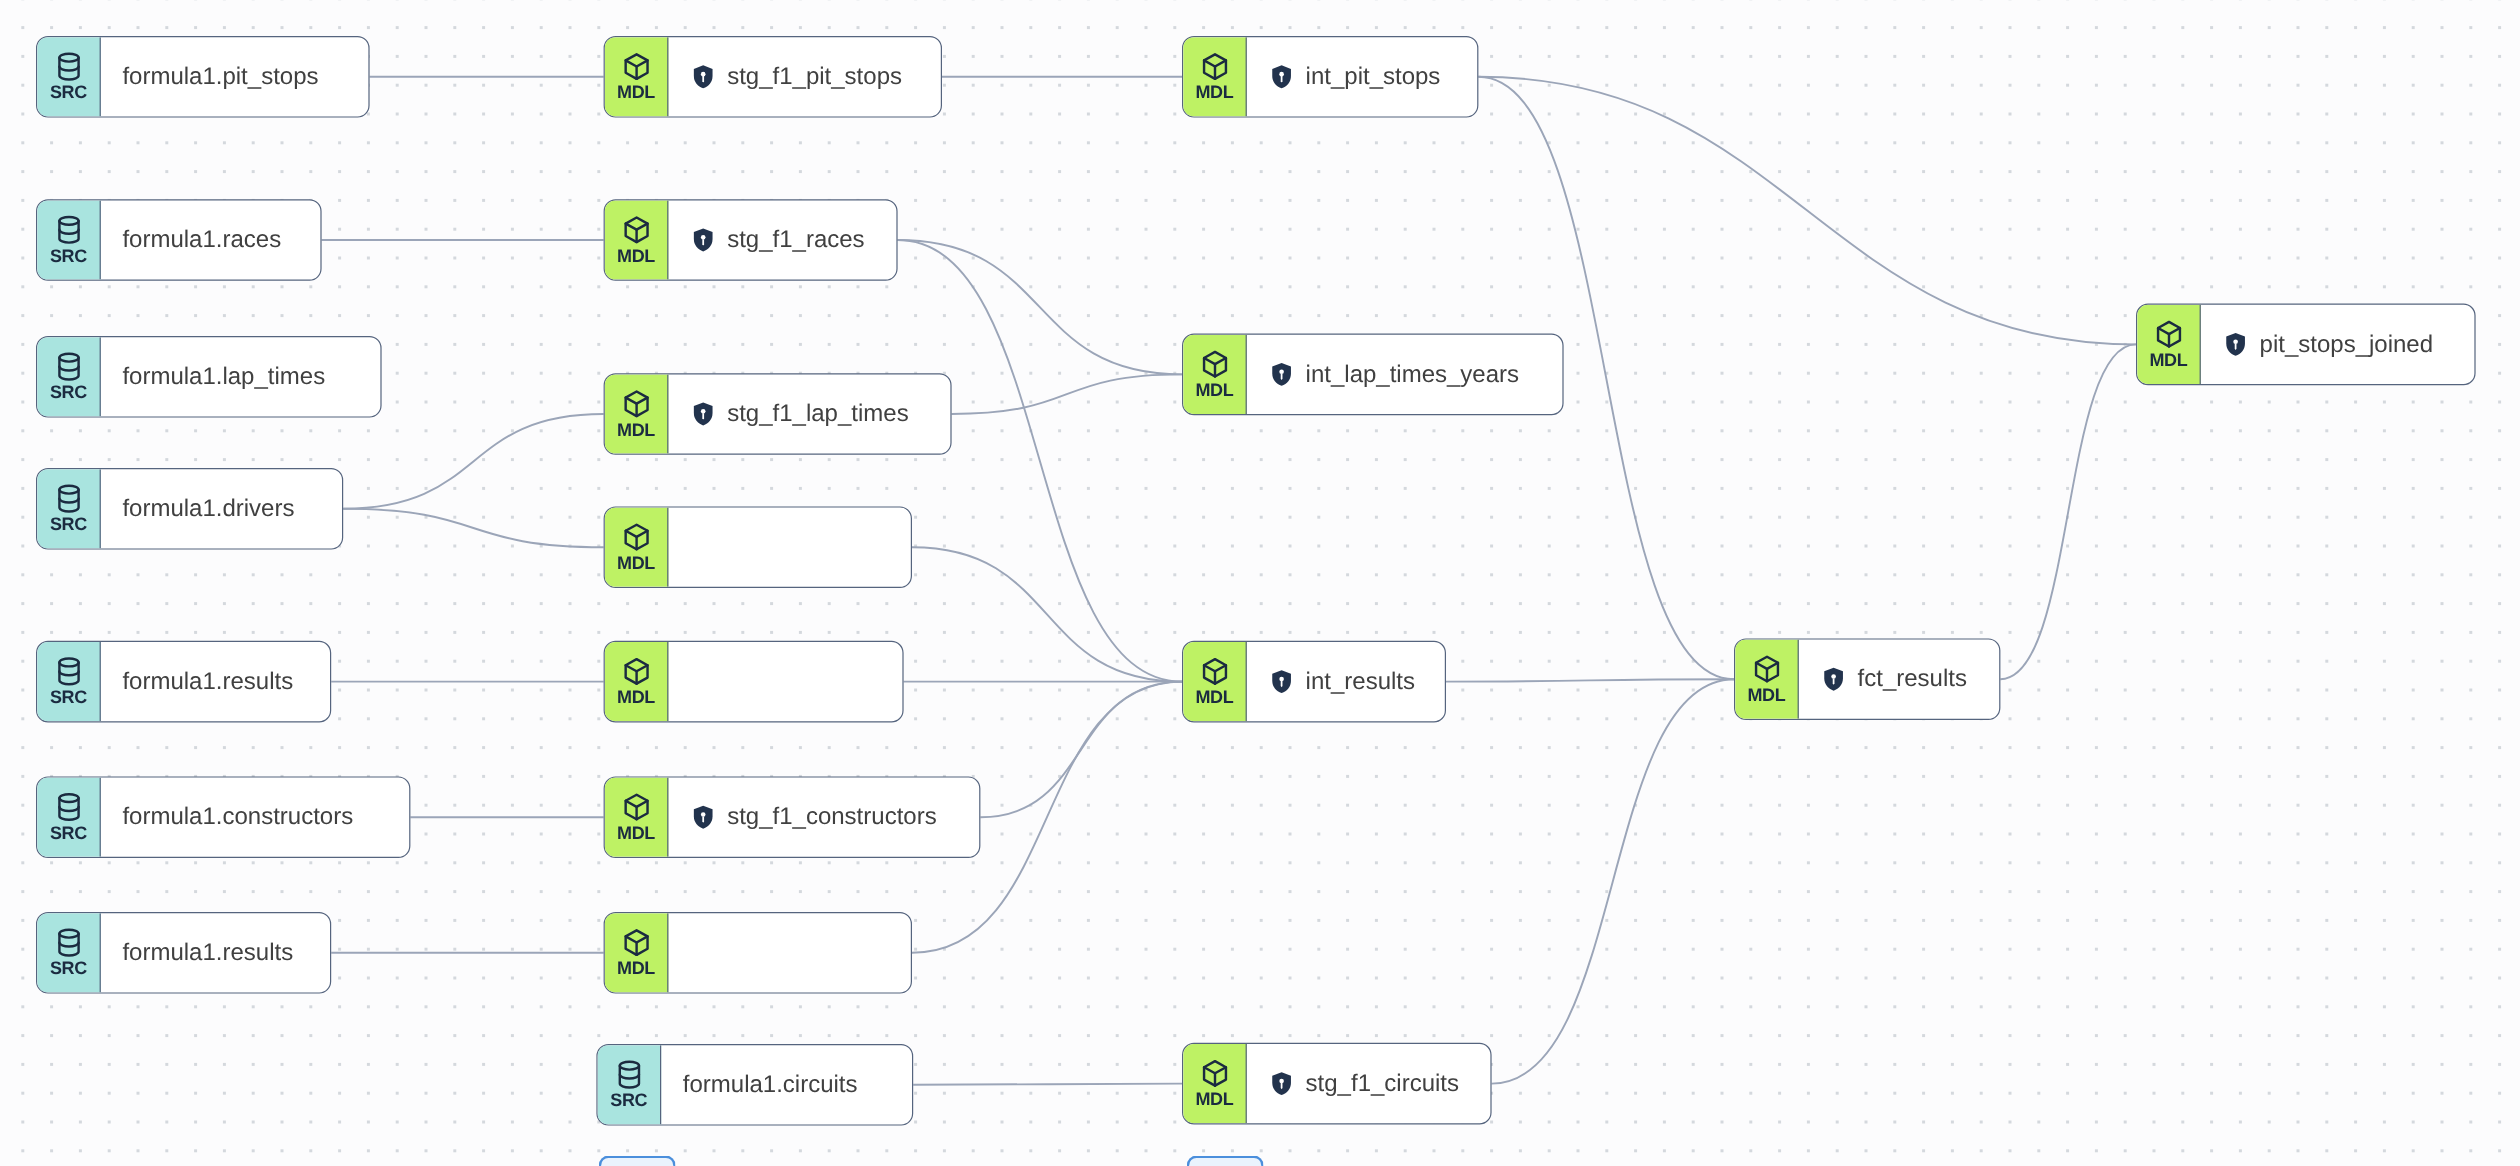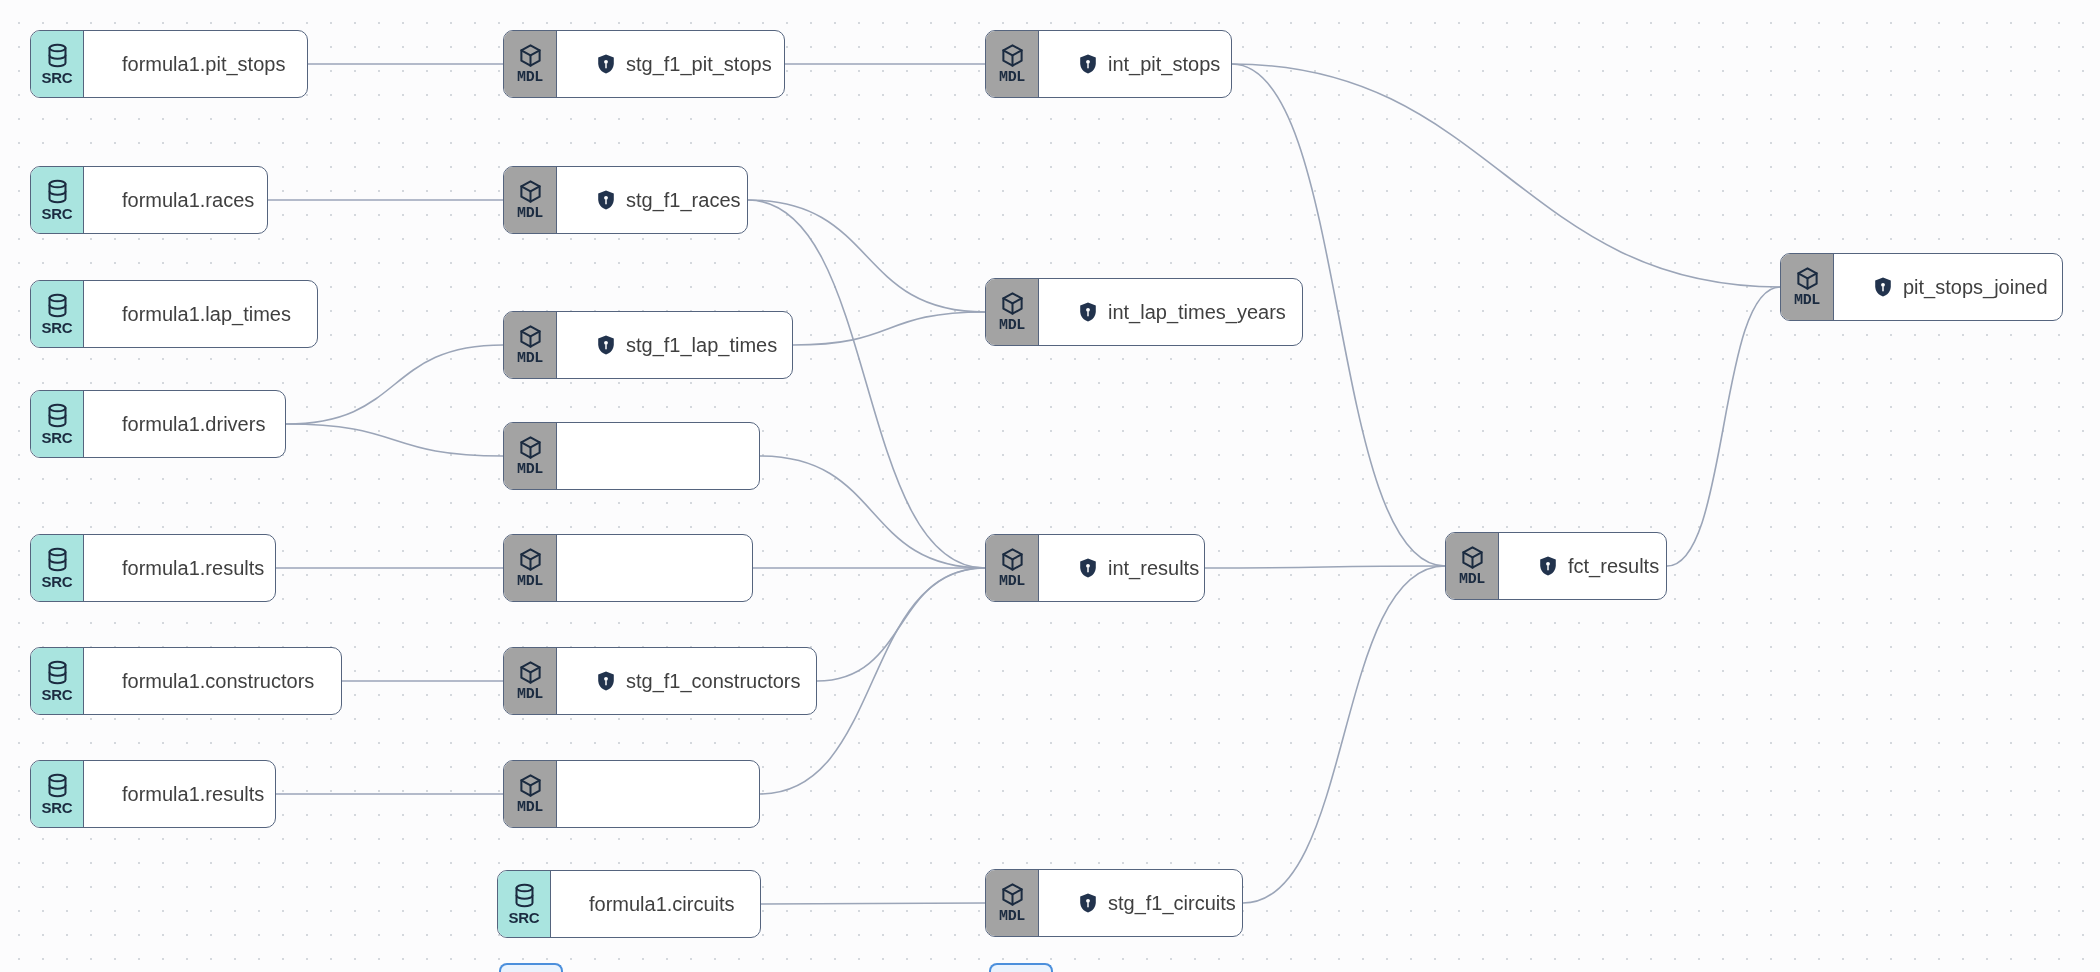--- a/index.html
+++ b/index.html
@@ -8,28 +8,28 @@
     background-color:#fcfcfd;
     background-image:radial-gradient(circle,#d4d8dd 1.3px,transparent 1.45px);
     background-size:24px 24px;background-position:7px 11px;
     font-family:"Liberation Sans",sans-serif;
   }
   svg.edge-layer{position:absolute;left:0;top:0;}
   .edge{fill:none;stroke-width:1.6px;}
   .node{
     position:absolute;display:flex;box-sizing:border-box;
     background:#ffffff;border:1.6px solid #55647e;border-radius:10px;
-    overflow:hidden;cursor:pointer;gap:20px;
+    overflow:hidden;cursor:pointer;
   }
   .badge{
     flex:0 0 52px;display:flex;flex-direction:column;align-items:center;
     justify-content:center;gap:1px;border-right:1.6px solid #55647e;
   }
   .badge.src{background:#a9e4df;}
-  .badge.mdl{background:#a3a3a3;font-family:Liberation Mono, monospace;}
+  .badge.mdl{background:#bef264;}
   .badge-label{font-size:15px;font-weight:700;color:#1b2b40;line-height:1.1;letter-spacing:-0.3px;}
   .badge-icon{display:flex;align-items:center;justify-content:center;}
   .badge-icon svg{display:block;}
   .body{display:flex;align-items:center;padding:0 18px;gap:9px;white-space:nowrap;flex:1;}
   .shield{display:flex;align-items:center;}
   .shield svg{display:block;}
   .label{font-size:20px;color:#404040;}
   .clipped-node{
     position:absolute;box-sizing:border-box;height:14px;top:963px;
     border:2.5px solid #4b8fdc;border-bottom:none;border-radius:8px 8px 0 0;

